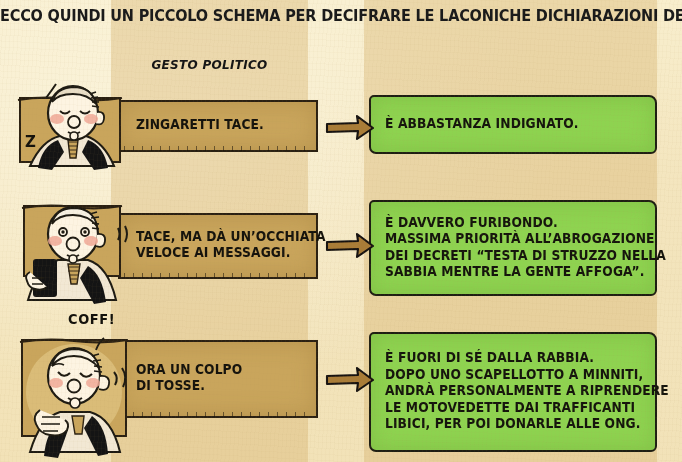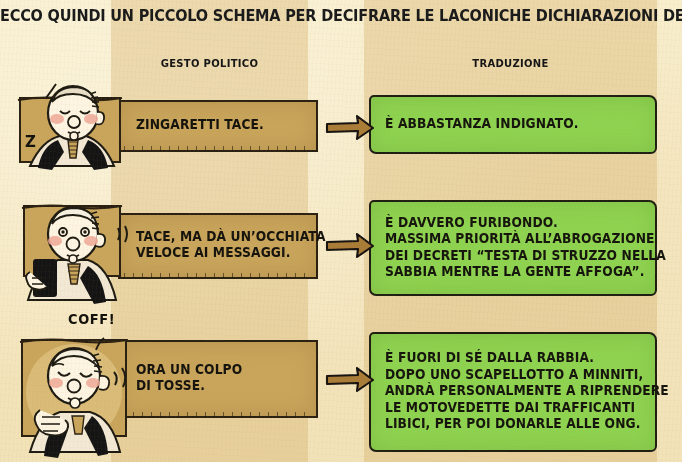--- a/index.html
+++ b/index.html
@@ -57,21 +57,22 @@
     transform: scaleY(1.08);
     white-space: nowrap;
   }
 
   .colhead {
     position: absolute;
     top: 58px;
     z-index: 20;
     font-family: "DejaVu Sans", sans-serif;
     font-weight: 700;
-    font-size: 10px;
+    font-style: italic;
+    font-size: 12px;
     color: #161616;
     letter-spacing: 0.3px;
     text-align: center;
     transform: scaleY(1.06);
   }
   .colhead.h1 { left: 111px; width: 197px; }
   .colhead.h2 { left: 364px; width: 293px; }
 
   
   .row { position: absolute; left: 0; width: 682px; z-index: 5; }
@@ -156,21 +157,20 @@
 <body>
 
 <div id="page">
 
   <div class="colband b1"></div>
   <div class="colband b2"></div>
 
   <div id="title">ECCO QUINDI UN PICCOLO SCHEMA PER DECIFRARE LE LACONICHE DICHIARAZIONI DEL PD.</div>
 
   <div class="colhead h1">GESTO POLITICO</div>
-  <div class="colhead h2">TRADUZIONE</div>
 
   <div class="row r1">
 
     <svg class="charfig" style="left:12px; top:2px;" width="118" height="94" viewBox="0 0 118 94">
       <rect x="8" y="18" width="100" height="64" fill="#c9a55c" stroke="#2a2012" stroke-width="2"></rect>
       <path d="M6 20 Q30 16 58 19 Q86 22 110 18" stroke="#2a2012" stroke-width="2.2" fill="none"></path>
 
       <path d="M18 86 Q30 60 48 56 L74 56 Q92 62 102 86 Z" fill="#f2e8d4" stroke="#1d1a12" stroke-width="2"></path>
       <path d="M26 88 Q30 66 46 60 L52 72 L40 90 Z" fill="#141414"></path>
       <path d="M96 88 Q92 66 76 60 L70 72 L82 90 Z" fill="#141414"></path>

